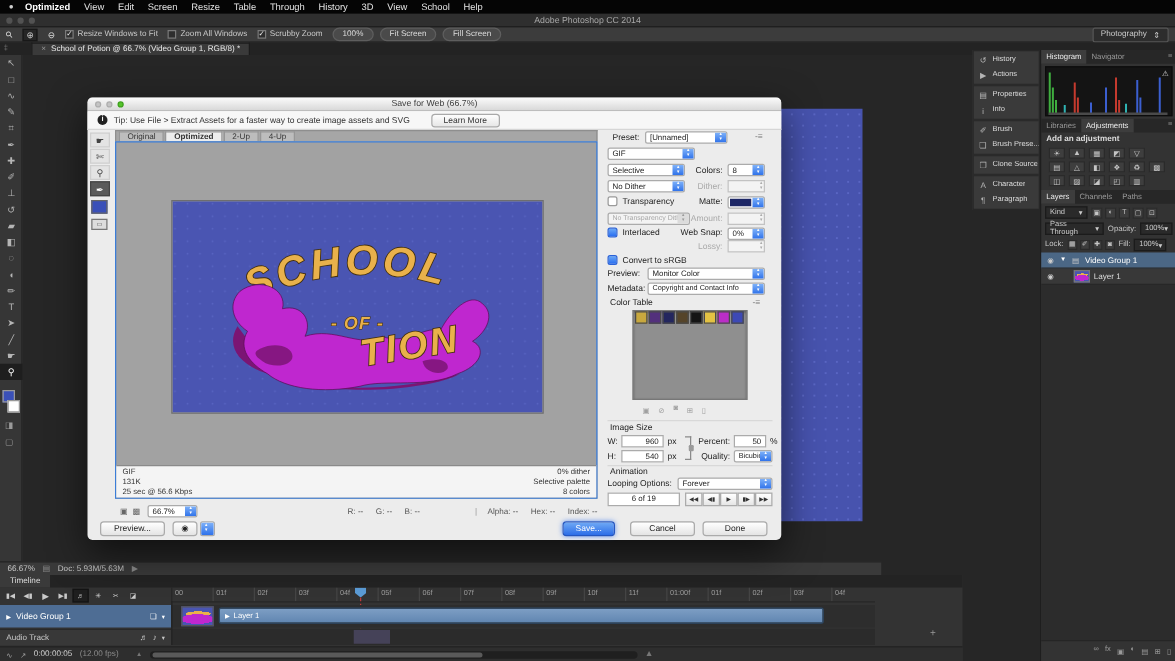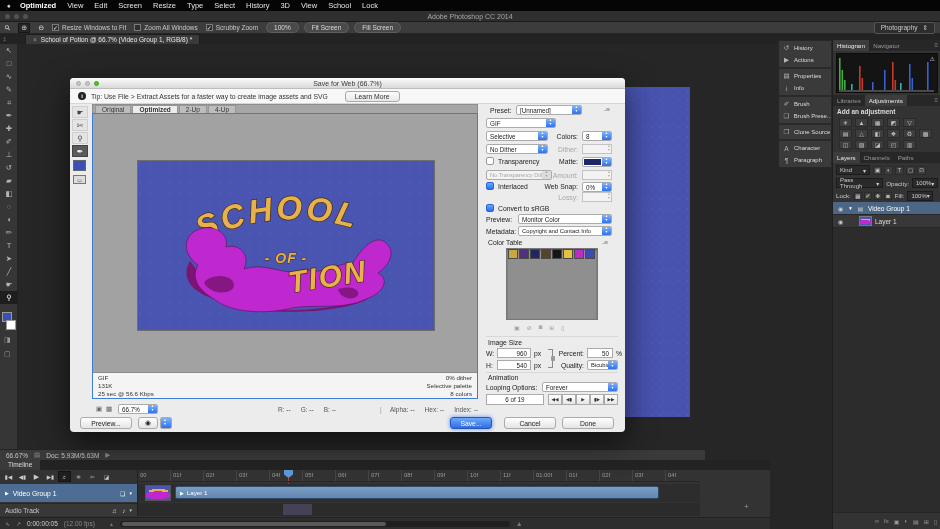--- a/index.html
+++ b/index.html
@@ -151,27 +151,27 @@
 <div id="root">
 
   <div class="abs menubar">
     <span class="apple">●</span>
     <span class="menu-items">
         <span class="mitem">Optimized</span>
         <span class="mitem">View</span>
         <span class="mitem">Edit</span>
         <span class="mitem">Screen</span>
         <span class="mitem">Resize</span>
-        <span class="mitem">Type</span>
-        <span class="mitem">Select</span>
+        <span class="mitem">Table</span>
+        <span class="mitem">Through</span>
         <span class="mitem">History</span>
         <span class="mitem">3D</span>
         <span class="mitem">View</span>
         <span class="mitem">School</span>
-        <span class="mitem">Lock</span>
+        <span class="mitem">Help</span>
       </span>
   </div>
 
   <div class="abs titlebar">
     <span class="dots">
       <span class="dot"></span>
       <span class="dot"></span>
       <span class="dot"></span>
     </span>
     <div class="tbtitle">Adobe Photoshop CC 2014</div>

